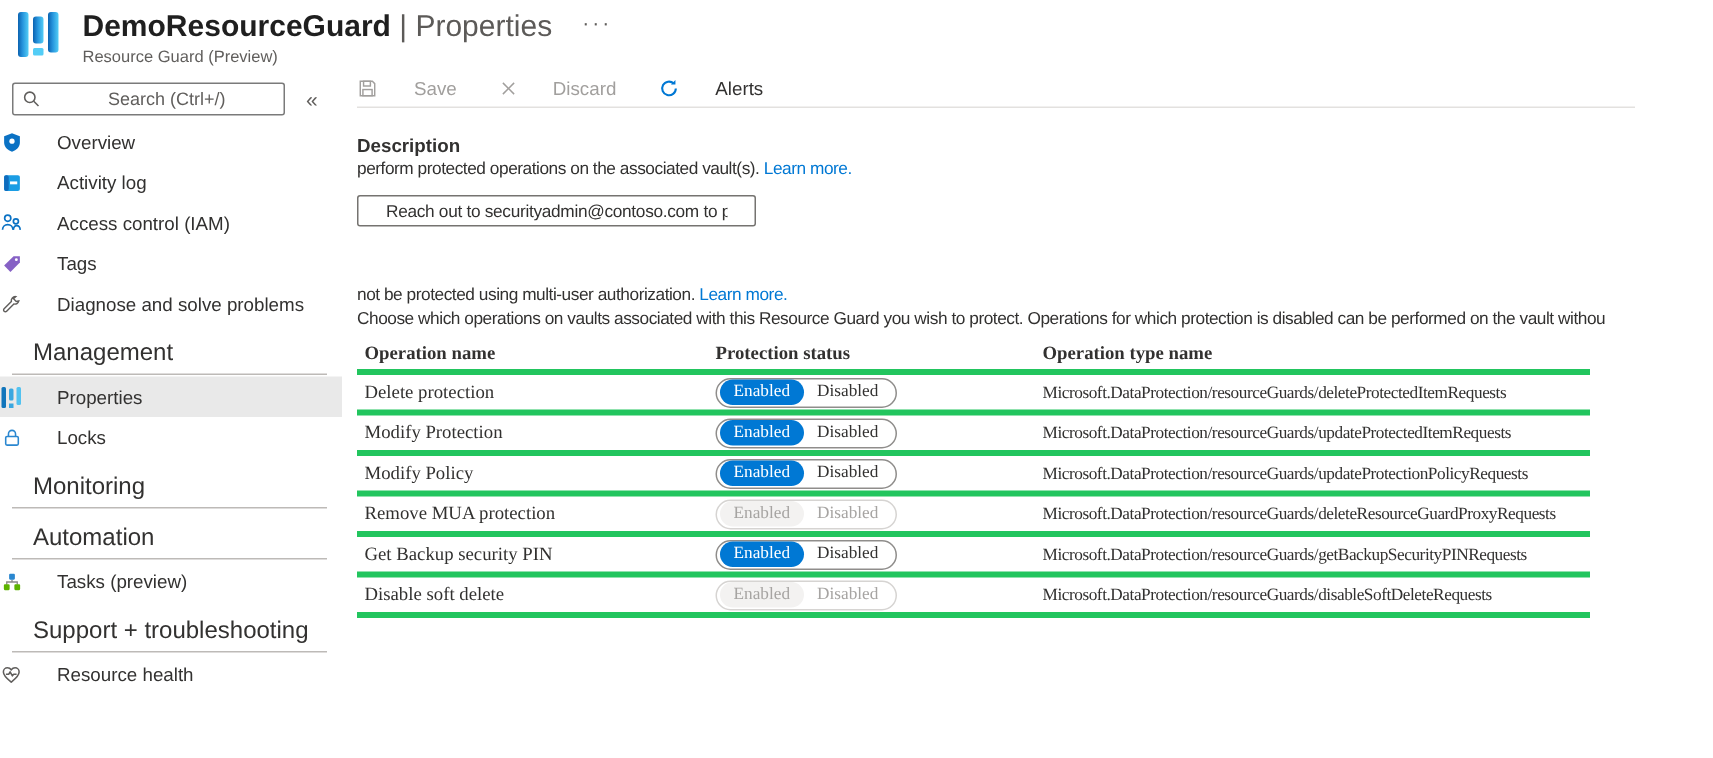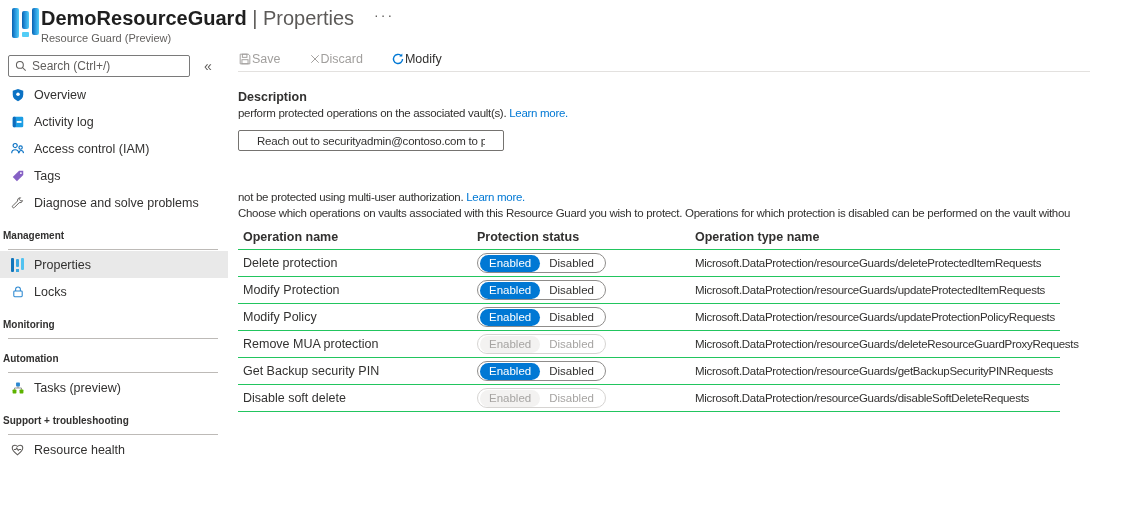--- a/index.html
+++ b/index.html
@@ -1,85 +1,85 @@
 <!DOCTYPE html>
 <html><head>
 <meta charset="utf-8">
 <style>
   * { margin:0; padding:0; box-sizing:border-box; }
   html,body { width:1142px; height:505px; overflow:hidden; background:#fff;
     font-family:"Liberation Sans", sans-serif; color:#323130; }
   .page { position:relative; width:1142px; height:505px; }
 
   
-  .hdr { position:absolute; left:12px; top:6px; display:flex; gap:2px; }
+  .hdr { position:absolute; left:12px; top:6px; display:flex; gap:16px; }
   .bars { display:flex; gap:3px; align-items:flex-start; margin-top:2px; }
   .bars i { display:block; width:7px; border-radius:2px;
     background:linear-gradient(90deg,#0b62b0 0%,#2795dd 45%,#53cdf6 100%); }
   .bars .b1 { height:30px; }
   .bars .b2 { height:18px; margin-top:3px; position:relative; }
   .bars .b2::after { content:''; position:absolute; left:0; top:21px; width:7px; height:5px;
     background:#53cdf6; border-radius:1px; }
   .bars .b3 { height:27px; }
   .title-row { display:flex; align-items:flex-start; line-height:24px; }
   .t-name { font-size:20px; font-weight:700; color:#1f1f1f; }
   .t-sep  { font-size:20px; font-weight:400; color:#5c5a58; white-space:pre; }
   .t-page { font-size:20px; font-weight:400; color:#5c5a58; }
   .more-btn { border:none; background:none; color:#605e5c; font-size:14px; letter-spacing:2px;
     margin-left:20px; margin-top:1px; cursor:pointer; }
   .subtitle { font-size:11px; color:#605e5c; margin-top:2px; }
 
   
   .sidebar { position:absolute; left:0; top:49px; width:228px; bottom:0; }
   .search-row { display:flex; align-items:center; margin:6px 8px 4px 8px; }
   .search-box { flex:0 0 182px; height:22px; border:1px solid #7a7a7a; border-radius:2px;
-    display:flex; align-items:center; padding:0 6px; background:#fff; }
+    display:flex; align-items:center; padding:0 6px; background:#fff;gap:40px; }
   .search-box svg { flex:0 0 12px; margin-right:5px; }
   .search-box input { border:none; outline:none; width:100%; font-size:12px;
     font-family:"Liberation Sans",sans-serif; color:#323130; background:transparent; }
   .search-box input::placeholder { color:#605e5c; }
   .collapse-btn { border:none; background:none; color:#605e5c; font-size:14px;
     margin-left:14px; cursor:pointer; }
   .nav-list { margin-top:4px; }
-  .nav-item { height:27px; display:flex; align-items:center; padding-left:10px; gap:9px;
+  .nav-item { height:27px; display:flex; align-items:center; gap:23px;
     font-size:12.5px; cursor:pointer; }
   .nav-item.selected { background:#e9e9e9; }
   .nicon { width:15px; height:15px; display:inline-flex; align-items:center; justify-content:center; }
-  .nav-group-title { font-size:10px; font-weight:700; padding-left:3px; margin-top:12px;
+  .nav-group-title { font-size:16px; font-weight:400; padding-left:22px; margin-top:12px;
     line-height:16px; }
   .nav-divider { border-bottom:1px solid #bdbab7; margin:5px 10px 1px 8px; }
   .bars-sm { display:flex; gap:2px; align-items:flex-start; }
   .bars-sm i { display:block; width:3px; border-radius:1px; }
   .bars-sm .b1 { height:14px; background:#1175bb; }
   .bars-sm .b2 { height:8px; margin-top:1px; background:#3aa7e0; position:relative; }
   .bars-sm .b2::after { content:''; position:absolute; left:0; top:10px; width:3px; height:3px;
     background:#3aa7e0; }
   .bars-sm .b3 { height:12px; background:#52c2f0; }
 
   
   .main { position:absolute; left:238px; top:49px; width:904px; }
   .toolbar { margin-top:3px; height:20px; display:flex; align-items:center; gap:28px;
     padding-bottom:5px; border-bottom:1px solid #e3e1df; width:852px; }
-  .tb-btn { display:inline-flex; align-items:center; gap:0; border:none; background:none;
+  .tb-btn { display:inline-flex; align-items:center; gap:24px; border:none; background:none;
     font-size:12.5px; font-family:"Liberation Sans",sans-serif; cursor:pointer; color:#323130; }
   .tb-btn.disabled { color:#a19f9d; cursor:default; }
 
   .sec-heading { font-size:12.5px; font-weight:700; margin-top:17px; line-height:16px; }
   .para { font-size:11.5px; letter-spacing:-0.3px; line-height:16px; white-space:nowrap; }
   .para:first-of-type { margin-top:3px; }
   .link { color:#0078d4; text-decoration:none; cursor:pointer; }
 
   .desc-input { margin-top:9px; width:266px; height:21px; border:1px solid #757370;
     border-radius:2px; padding:0 18px; font-size:11.5px; letter-spacing:-0.2px;
     font-family:"Liberation Sans",sans-serif; color:#323130; }
 
   .ops-section { margin-top:38px; }
   .ops-table { margin-top:4px; width:822px; }
   .trow { display:grid; grid-template-columns:234px 218px 1fr; align-items:center;
-    height:27px; border-bottom:1px solid #22c55e; padding-left:5px; }
+    height:27px; border-bottom:4px solid #22c55e; padding-left:5px;font-family:Liberation Serif, serif; }
   .trow.head { height:25px; font-weight:700; font-size:12.5px; }
   .cell-op { font-size:12.5px; }
   .cell-type { font-size:11.5px; letter-spacing:-0.3px; white-space:nowrap; }
 
   .toggle { display:inline-flex; align-items:center; border:1px solid #8f8d8b;
     border-radius:11px; height:20px; padding:0 2px; background:#fff; cursor:pointer; }
   .tg-on { background:#0078d4; color:#fff; border-radius:9px; font-size:11.5px;
     padding:2px 9px; line-height:13px; }
   .tg-off { color:#323130; font-size:11.5px; padding:2px 9px; line-height:13px; }
   .toggle.off { border-color:#d6d4d2; cursor:default; }
@@ -238,21 +238,21 @@
             <line x1="3" y1="3" x2="13" y2="13"></line>
             <line x1="13" y1="3" x2="3" y2="13"></line>
           </svg>
         <span>Discard</span>
       </button>
       <button class="tb-btn">
         <svg width="14" height="14" viewBox="0 0 16 16">
             <path d="M13.2 8A5.2 5.2 0 1111.6 4.2" fill="none" stroke="#0078d4" stroke-width="1.6"></path>
             <path d="M12.9 1.6v3.4H9.5z" fill="#0078d4"></path>
           </svg>
-        <span>Modify</span>
+        <span>Alerts</span>
       </button>
     </div>
 
     <section>
       <div class="sec-heading">Description</div>
       <div class="para"><span>perform protected operations on the associated vault(s). </span><a class="link">Learn more.</a></div>
       <input class="desc-input" value="Reach out to securityadmin@contoso.com to p ..." style="">
     </section>
 
     <section class="ops-section">

